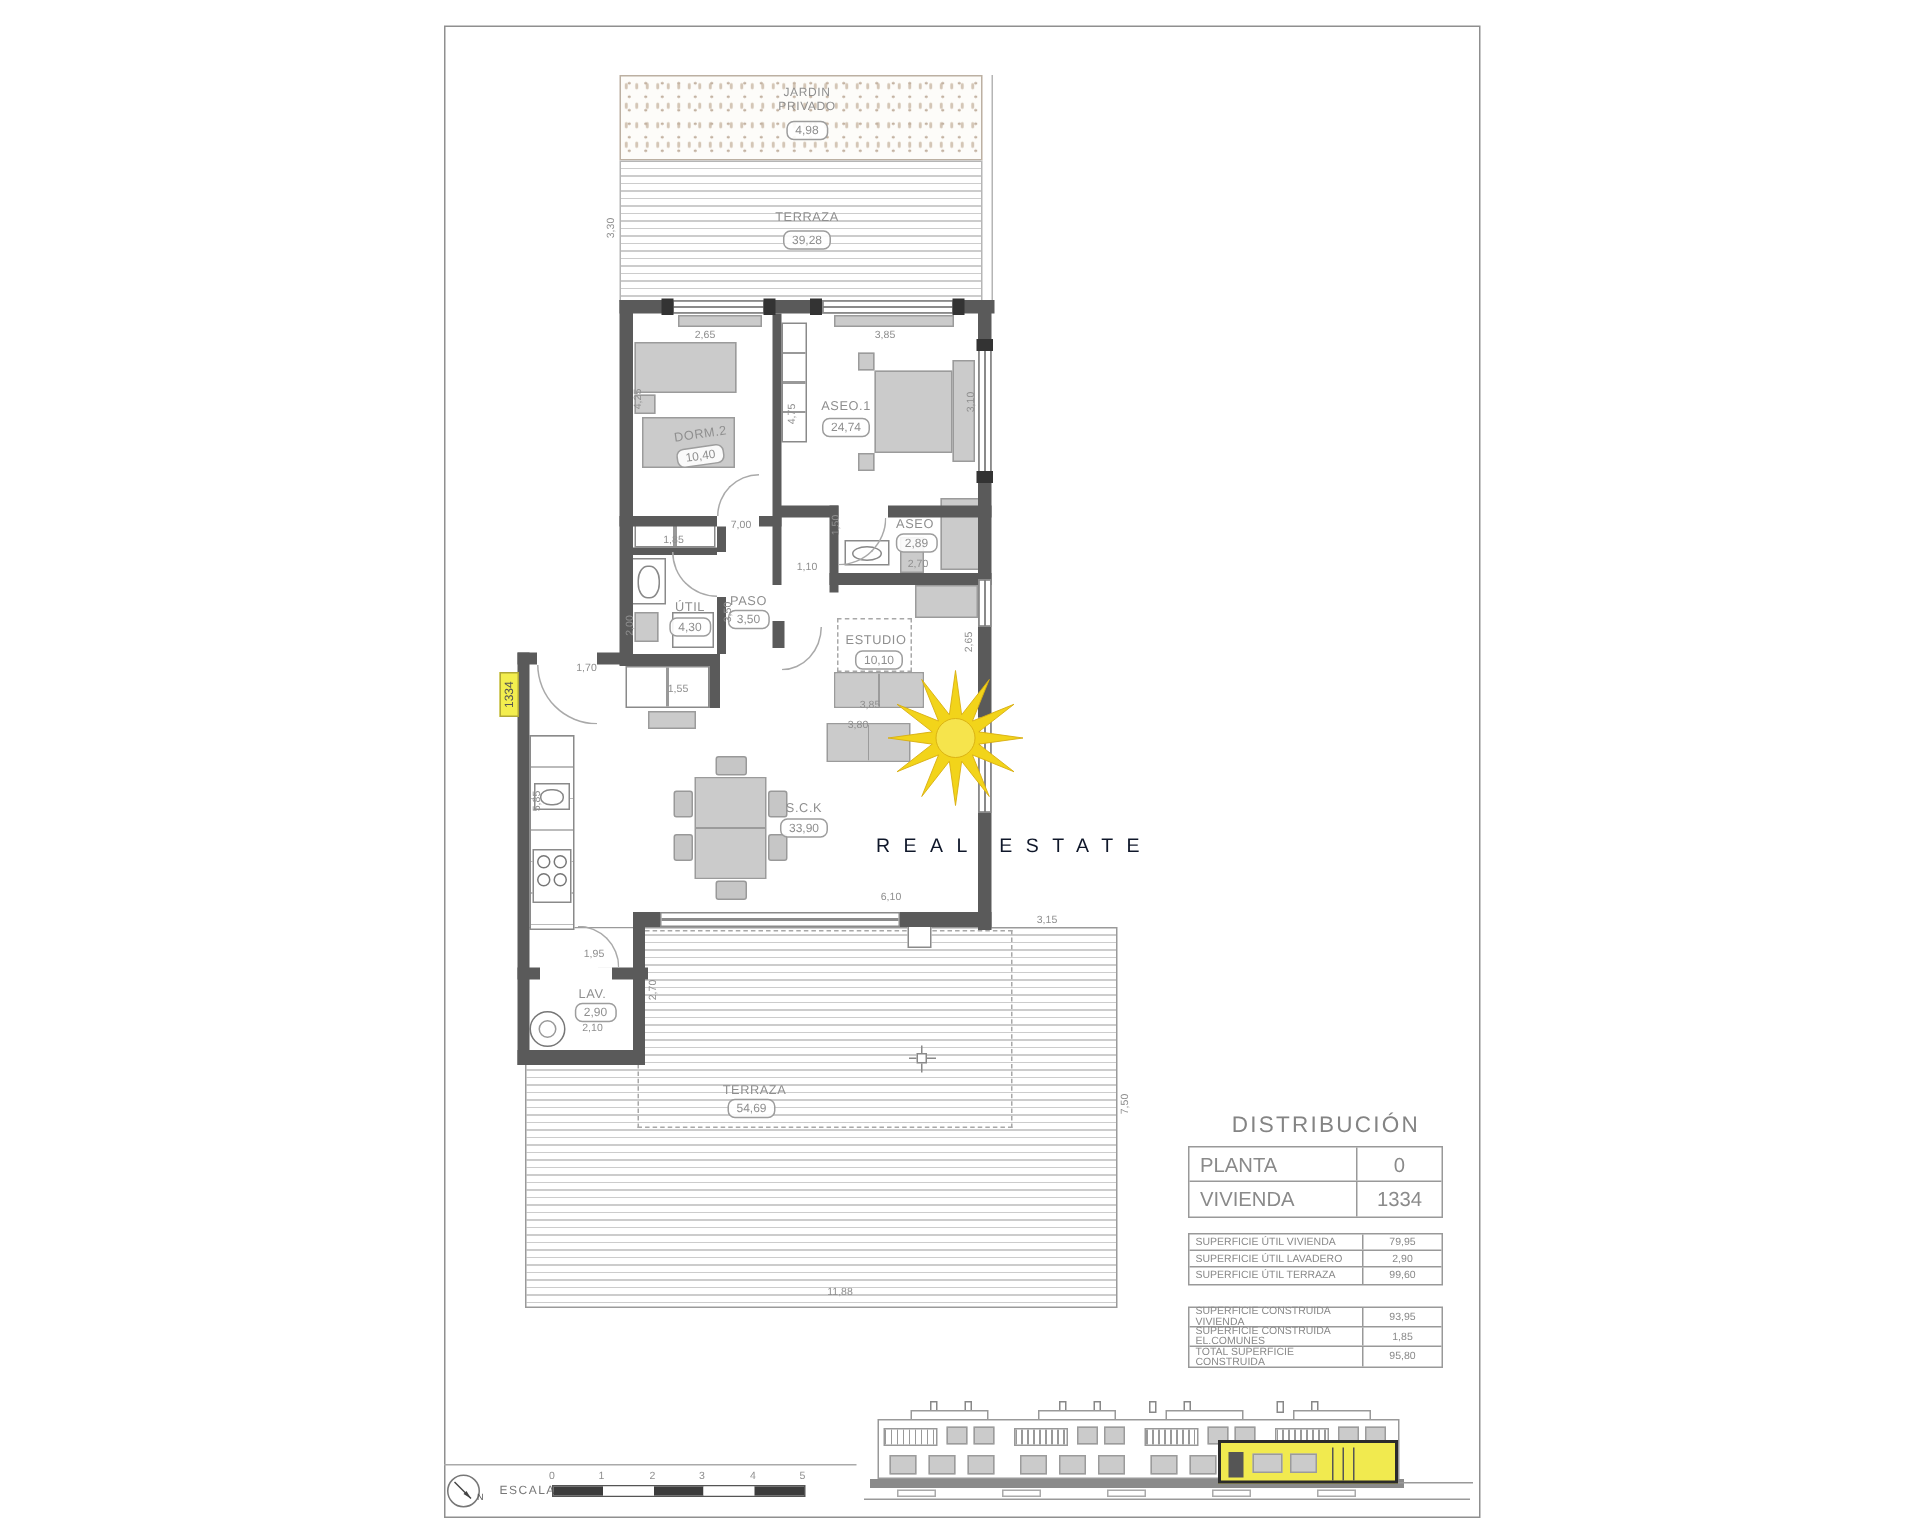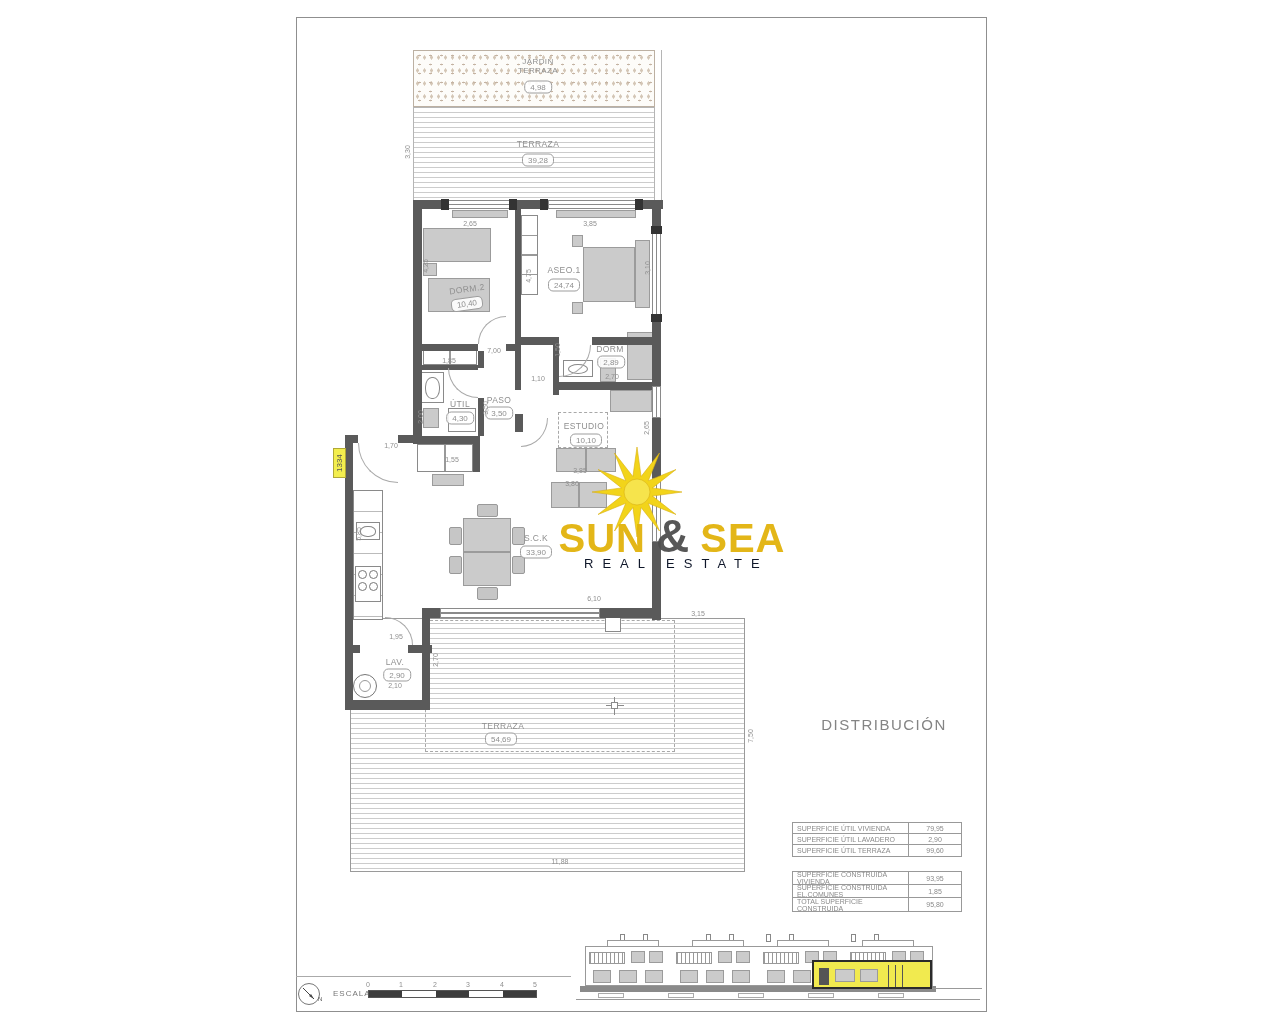--- a/index.html
+++ b/index.html
@@ -44,21 +44,21 @@
 </head>
 <body>
 
 <div id="stage">
 
   <i style="left:296px;top:17px;width:689px;height:993px;border:1px solid #8f8f8f;"></i>
 
   <i class="stip" style="left:413px;top:50px;width:242px;height:57px;"></i>
   <i class="hl" style="left:413px;top:107px;width:242px;height:94px;"></i>
   <i style="left:661px;top:50px;width:1px;height:151px;background:#b5b5b5;"></i>
-  <span class="rl wrap" style="left:538px;top:66px;font-size:8px;">JARDIN TERRAZA</span>
+  <span class="rl wrap" style="left:538px;top:66px;font-size:8px;">JARDIN PRIVADO</span>
   <span class="ab" style="left:538px;top:87px;">4,98</span>
   <span class="rl" style="left:538px;top:144px;">TERRAZA</span>
   <span class="ab" style="left:538px;top:160px;">39,28</span>
   <span class="dim v" style="left:408px;top:152px;">3,30</span>
 
   <i class="hl" style="left:350px;top:618px;width:395px;height:254px;border-color:#9a9a9a;"></i>
   <i style="left:351px;top:619px;width:78px;height:85px;background:#fff;"></i>
   <i class="dash" style="left:425px;top:620px;width:250px;height:132px;"></i>
 
   <i style="left:606px;top:697px;width:18px;height:18px;">
@@ -176,21 +176,21 @@
   <i class="arc" style="left:478px;top:316px;width:28px;height:28px;border-left-width:1px;border-top-width:1px;border-top-left-radius:100% 100%;"></i>
   <i class="arc" style="left:448px;top:368px;width:30px;height:30px;border-left-width:1px;border-bottom-width:1px;border-bottom-left-radius:100% 100%;"></i>
   <i class="arc" style="left:559px;top:345px;width:32px;height:32px;border-right-width:1px;border-bottom-width:1px;border-bottom-right-radius:100% 100%;"></i>
   <i class="arc" style="left:521px;top:418px;width:27px;height:29px;border-right-width:1px;border-bottom-width:1px;border-bottom-right-radius:100% 100%;"></i>
   <i class="arc" style="left:385px;top:617px;width:28px;height:28px;border-top-width:1px;border-right-width:1px;border-top-right-radius:100% 100%;"></i>
 
   <span class="rl" style="left:467px;top:289px;transform:translate(-50%,-50%) rotate(-8deg);">DORM.2</span>
   <span class="ab" style="left:467px;top:304px;transform:translate(-50%,-50%) rotate(-8deg);">10,40</span>
   <span class="rl" style="left:564px;top:270px;">ASEO.1</span>
   <span class="ab" style="left:564px;top:285px;">24,74</span>
-  <span class="rl" style="left:610px;top:349px;">DORM</span>
+  <span class="rl" style="left:610px;top:349px;">ASEO</span>
   <span class="ab" style="left:611px;top:362px;">2,89</span>
   <span class="rl" style="left:460px;top:404px;">ÚTIL</span>
   <span class="ab" style="left:460px;top:418px;">4,30</span>
   <span class="rl" style="left:499px;top:400px;">PASO</span>
   <span class="ab" style="left:499px;top:413px;">3,50</span>
   <span class="rl" style="left:584px;top:426px;">ESTUDIO</span>
   <span class="ab" style="left:586px;top:440px;">10,10</span>
   <span class="rl" style="left:536px;top:538px;">S.C.K</span>
   <span class="ab" style="left:536px;top:552px;">33,90</span>
   <span class="rl" style="left:395px;top:662px;">LAV.</span>
@@ -219,28 +219,33 @@
   <span class="dim v" style="left:436px;top:660px;">2,70</span>
   <span class="dim" style="left:395px;top:686px;">2,10</span>
 
   <span style="position:absolute;left:333px;top:448px;width:13px;height:30px;background:#f3ee4e;border:1px solid #b0a837;box-sizing:border-box;
                font-size:8px;color:#555;display:flex;align-items:center;justify-content:center;writing-mode:vertical-rl;transform:rotate(180deg);">1334</span>
 
   <svg width="130" height="100" viewBox="0 0 130 100" style="position:absolute;left:572px;top:440px;z-index:50;">
     <polygon fill="#f2d41a" stroke="#d8ae10" stroke-width="0.6" points="110,52 80.5,56.1 104,74.5 76.3,63.3 87.5,91 69.1,67.5 65,97 60.9,67.5 42.5,91 53.7,63.3 26,74.5 49.5,56.1 20,52 49.5,47.9 26,29.5 53.7,40.7 42.5,13 60.9,36.5 65,7 69.1,36.5 87.5,13 76.3,40.7 104,29.5 80.5,47.9"></polygon>
     <circle cx="65" cy="52" r="13" fill="#f6e44c" stroke="#d8ae10" stroke-width="0.6"></circle>
   </svg>
-  <div id="logo-text" style="z-index:50;">
-    <span>SUN</span>
-    <span id="logo-amp">&amp;</span>
-    <span>SEA</span>
-  </div>
   <div id="logo-sub" style="z-index:50;">REAL ESTATE</div>
 
-  <div style="position:absolute;left:884px;top:724px;transform:translate(-50%,-50%);font-size:15px;letter-spacing:1.5px;color:#848484;">DISTRIBUCIÓN</div>
+  <div style="position:absolute;left:884px;top:750px;transform:translate(-50%,-50%);font-size:15px;letter-spacing:1.5px;color:#848484;">DISTRIBUCIÓN</div>
+  <div class="tbl big" style="left:792px;top:764px;width:170px;">
+    <div class="trow" style="height:23px;">
+      <span class="tlab">PLANTA</span>
+      <span class="tval">0</span>
+    </div>
+    <div class="trow" style="height:23px;">
+      <span class="tlab">VIVIENDA</span>
+      <span class="tval">1334</span>
+    </div>
+  </div>
   <div class="tbl small" style="left:792px;top:822px;width:170px;">
     <div class="trow" style="height:11px;">
       <span class="tlab">SUPERFICIE ÚTIL VIVIENDA</span>
       <span class="tval">79,95</span>
     </div>
     <div class="trow" style="height:11px;">
       <span class="tlab">SUPERFICIE ÚTIL LAVADERO</span>
       <span class="tval">2,90</span>
     </div>
     <div class="trow" style="height:11px;">

